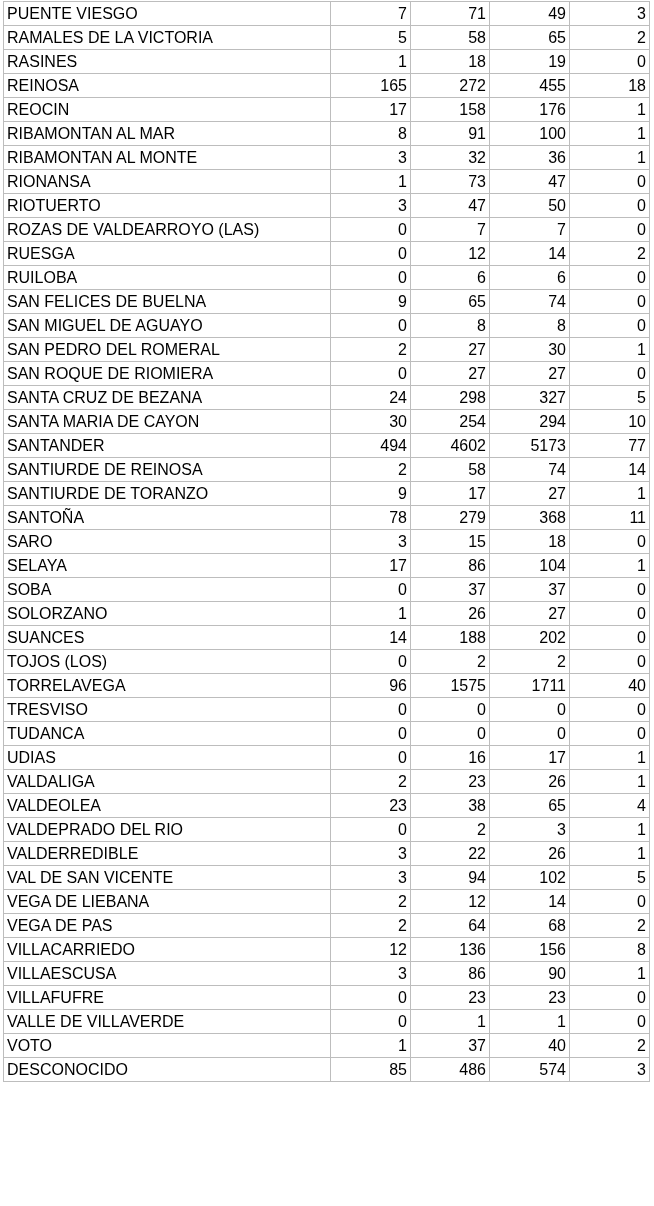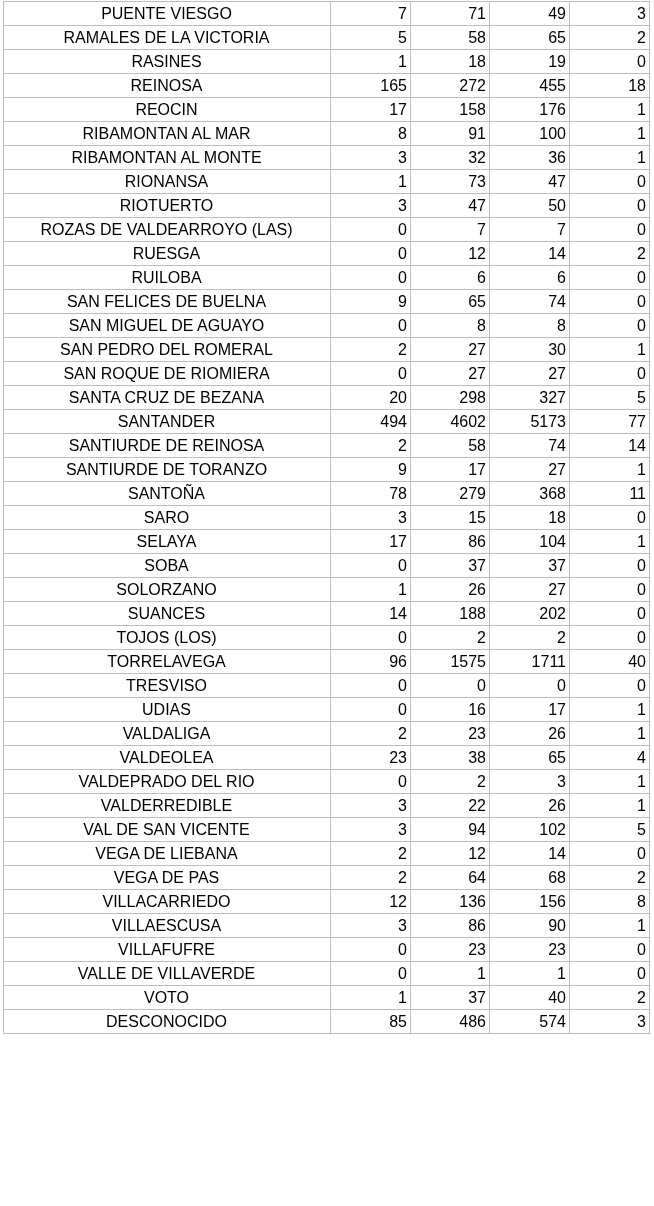--- a/index.html
+++ b/index.html
@@ -36,21 +36,21 @@
       white-space: nowrap;
       overflow: hidden;
       vertical-align: bottom;
       box-sizing: border-box;
     }
     table.grid td.num {
       text-align: right;
       padding-right: 3px;
     }
     table.grid td.name {
-      text-align: center;
+      text-align: left;
       padding-left: 3px;
     }
   </style>
 </head>
 <body>
 
 <table class="grid">
   <colgroup>
     <col class="c-name">
     <col class="c-a">
@@ -166,24 +166,31 @@
       </tr>
       <tr>
         <td class="name">SAN ROQUE DE RIOMIERA</td>
         <td class="num">0</td>
         <td class="num">27</td>
         <td class="num">27</td>
         <td class="num">0</td>
       </tr>
       <tr>
         <td class="name">SANTA CRUZ DE BEZANA</td>
-        <td class="num">20</td>
+        <td class="num">24</td>
         <td class="num">298</td>
         <td class="num">327</td>
         <td class="num">5</td>
+      </tr>
+      <tr>
+        <td class="name">SANTA MARIA DE CAYON</td>
+        <td class="num">30</td>
+        <td class="num">254</td>
+        <td class="num">294</td>
+        <td class="num">10</td>
       </tr>
       <tr>
         <td class="name">SANTANDER</td>
         <td class="num">494</td>
         <td class="num">4602</td>
         <td class="num">5173</td>
         <td class="num">77</td>
       </tr>
       <tr>
         <td class="name">SANTIURDE DE REINOSA</td>
@@ -256,20 +263,27 @@
         <td class="num">40</td>
       </tr>
       <tr>
         <td class="name">TRESVISO</td>
         <td class="num">0</td>
         <td class="num">0</td>
         <td class="num">0</td>
         <td class="num">0</td>
       </tr>
       <tr>
+        <td class="name">TUDANCA</td>
+        <td class="num">0</td>
+        <td class="num">0</td>
+        <td class="num">0</td>
+        <td class="num">0</td>
+      </tr>
+      <tr>
         <td class="name">UDIAS</td>
         <td class="num">0</td>
         <td class="num">16</td>
         <td class="num">17</td>
         <td class="num">1</td>
       </tr>
       <tr>
         <td class="name">VALDALIGA</td>
         <td class="num">2</td>
         <td class="num">23</td>

